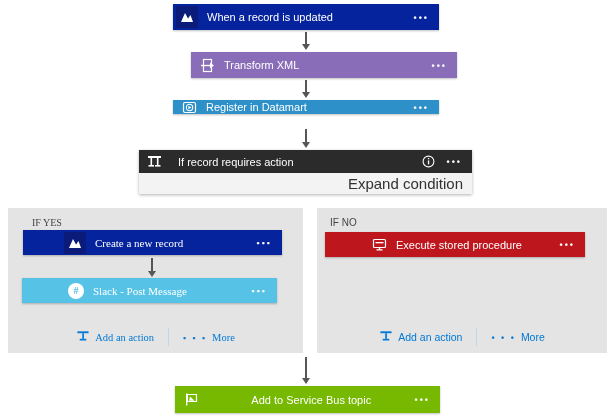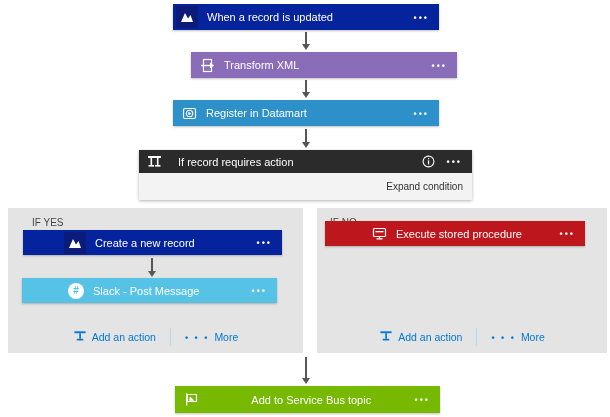--- a/index.html
+++ b/index.html
@@ -23,21 +23,21 @@
   .icon-plain {
     width:16px; height:16px; margin-left:8px; flex:0 0 auto;
     display:flex; align-items:center; justify-content:center;
   }
   .dots {
     flex:0 0 auto; margin-right:10px; font-size:9px; letter-spacing:2px;
     color:#ffffff; font-weight:bold; line-height:1; padding-top:2px; cursor:pointer;
   }
   .pos-trigger   { left:173px; top:4px;   width:266px; height:26px; }
   .pos-transform { left:191px; top:52px;  width:266px; height:26px; }
-  .pos-register  { left:173px; top:100px; width:266px; height:26px; }
+  .pos-register  { left:173px; top:100px; width:266px; height:14px; }
   .pos-final     { left:175px; top:386px; width:265px; height:27px;text-align:center; }
   
   .arrow { position:absolute; width:2px; background:#565656; }
   .arrow::after {
     content:""; position:absolute; left:-3px; bottom:-6px;
     border-left:4px solid transparent; border-right:4px solid transparent;
     border-top:6px solid #565656;
   }
   .a1 { left:305px; top:32px;  height:12px; }
   .a2 { left:305px; top:80px;  height:12px; }
@@ -49,33 +49,33 @@
     position:absolute; left:139px; top:150px; width:333px;
     box-shadow:0 1px 3px rgba(0,0,0,0.3); cursor:pointer;
   }
   .cond-header {
     height:23px; display:flex; align-items:center; color:#ffffff; font-size:11px;
   }
   .cond-header .icon-plain { margin-left:7px; }
   .cond-header .label { margin-left:16px; flex:1 1 auto; }
   .cond-header .info { margin-right:12px; cursor:pointer; display:flex; align-items:center; }
   .cond-body {
-    height:27px; display:flex; align-items:center; justify-content:flex-end;
-    font-size:10px; padding-right:9px; cursor:pointer;
+    height:21px; display:flex; align-items:center; justify-content:flex-end;
+    font-size:15px; padding-right:9px; cursor:pointer;
   }
   
   .branch { position:absolute; top:208px; height:145px; }
-  .branch-yes { left:8px;   width:295px; }
+  .branch-yes { left:8px;   width:295px;font-family:Liberation Serif, serif; }
   .branch-no  { left:317px; width:290px; }
   .branch-label {
     position:absolute; top:9px; left:24px; font-size:10px; color:#454545;
   }
   .b-create { left:15px; top:22px; width:259px; height:25px; }
   .b-slack  { left:14px; top:70px; width:255px; height:25px; }
-  .b-sql    { left:8px;  top:13px; width:260px; height:25px; }
+  .b-sql    { left:8px;  top:24px; width:260px; height:25px; }
   .card-in { position:absolute;padding-left:38px; }
   .addrow {
     position:absolute; left:0; right:0; top:119px; height:20px;
     display:flex; align-items:center; justify-content:center; font-size:10.5px;
   }
   .addlink { display:flex; align-items:center; gap:5px; cursor:pointer; }
   .addrow .sep { width:1px; height:18px; background:#b9d8ef; margin:0 14px; }
   .more-dots { font-size:9px; letter-spacing:2px; font-weight:bold; padding-top:2px; }
   .slack-badge {
     width:16px; height:16px; border-radius:50%; background:#ffffff;

